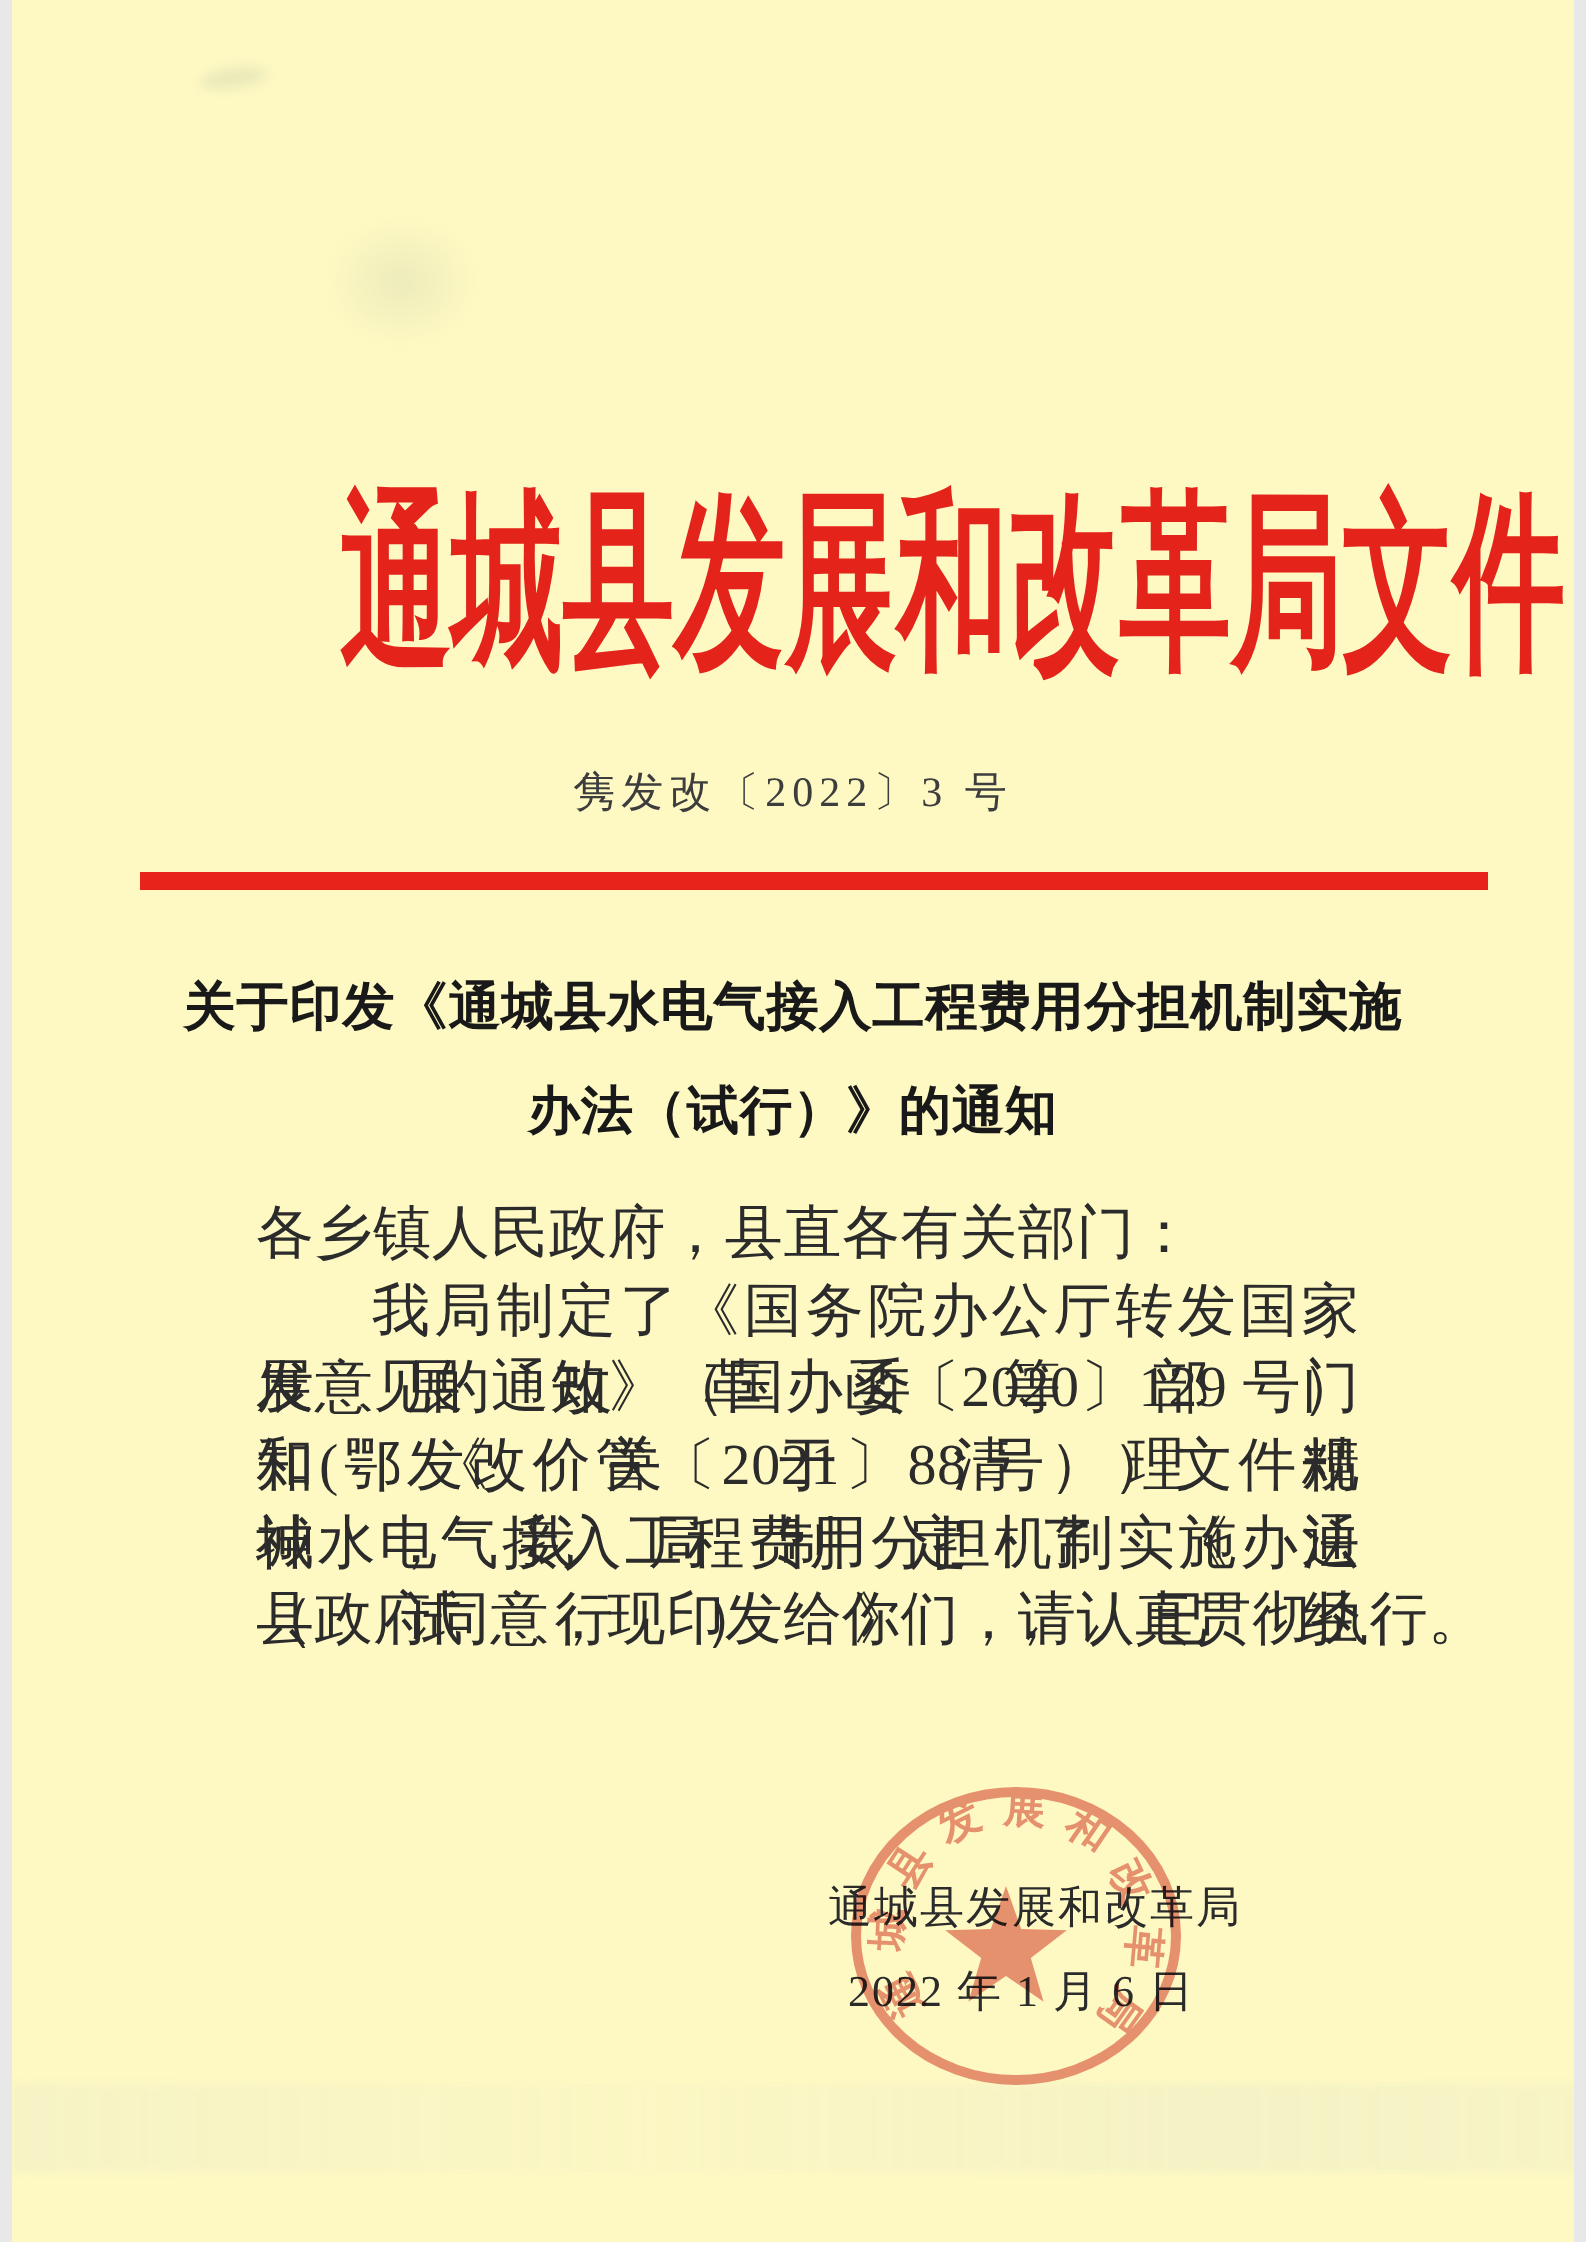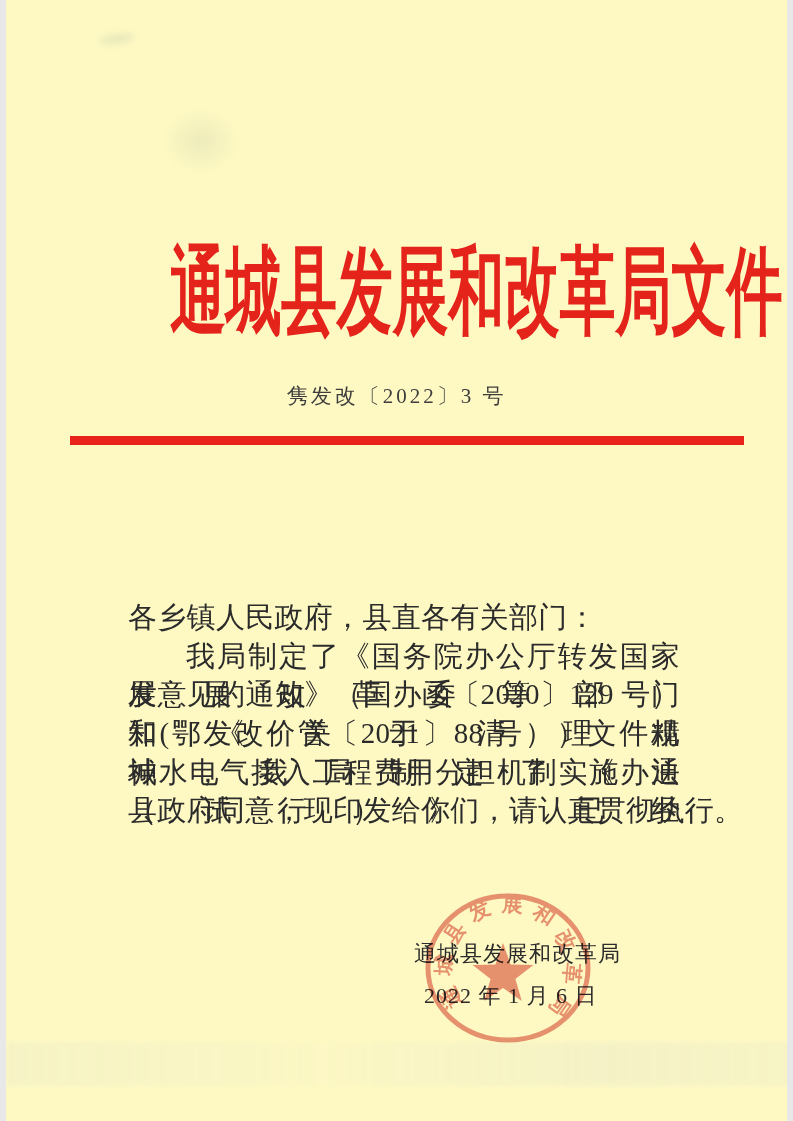--- a/index.html
+++ b/index.html
@@ -132,20 +132,24 @@
   <div class="scan-artifact a1"></div>
   <div class="scan-artifact a2"></div>
   <div class="scan-artifact a3"></div>
 
   <div class="header-title">通城县发展和改革局文件</div>
 
   <div class="doc-number">隽发改〔2022〕3 号</div>
 
   <div class="red-rule"></div>
 
+  <div class="notice-title">
+    <div>关于印发《通城县水电气接入工程费用分担机制实施</div>
+    <div>办法（试行）》的通知</div>
+  </div>
 
   <div class="body-block">
     <div class="bline">各乡镇人民政府，县直各有关部门：</div>
     <div class="bline justify first">我局制定了《国务院办公厅转发国家发展改革委等部门</div>
     <div class="bline justify">展意见的通知》（国办函〔2020〕129 号）和《关于清理规</div>
     <div class="bline justify">知(鄂发改价管〔2021〕88 号））文件精神，我局制定了《通</div>
     <div class="bline justify">城水电气接入工程费用分担机制实施办法（试行）》，已经</div>
     <div class="bline">县政府同意，现印发给你们，请认真贯彻执行。</div>
   </div>
 

